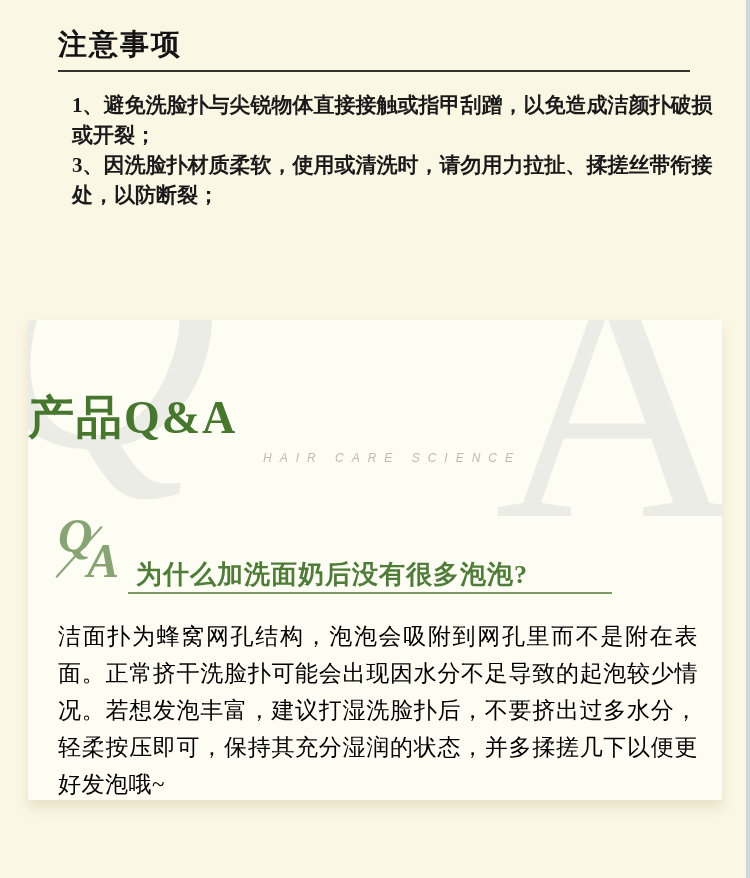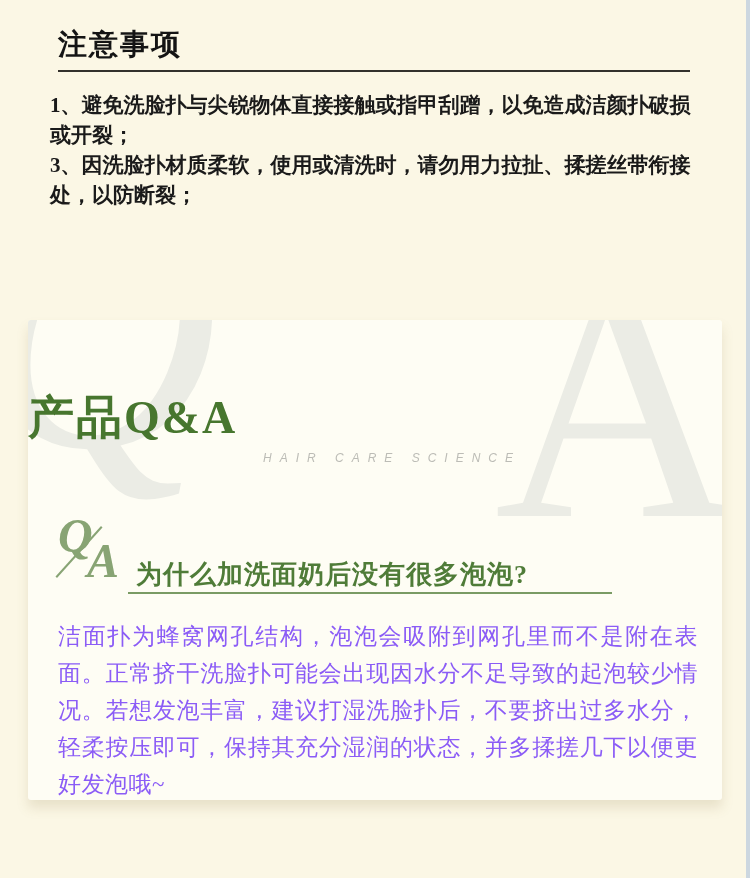--- a/index.html
+++ b/index.html
@@ -28,21 +28,21 @@
   .notice-underline {
     position: absolute;
     left: 58px;
     top: 70px;
     width: 632px;
     height: 2px;
     background: #33312c;
   }
   .notice-list {
     position: absolute;
-    left: 50px;
+    left: 72px;
     top: 90px;
     width: 648px;
     margin: 0;
     padding: 0;
     list-style: none;
     font-size: 21px;
     font-weight: bold;
     color: #1a1a1a;
     line-height: 30px;
   }
@@ -157,21 +157,21 @@
     background: #7a9b64;
   }
   .qa-answer {
     position: absolute;
     left: 30px;
     top: 298px;
     width: 640px;
     margin: 0;
     font-size: 23px;
     line-height: 37px;
-    color: #8b5cf6;
+    color: #000000;
     letter-spacing: 0.5px;
     text-align: justify;
   }
 
   
   .scrollbar-strip {
     position: absolute;
     right: 0;
     top: 0;
     width: 4px;

